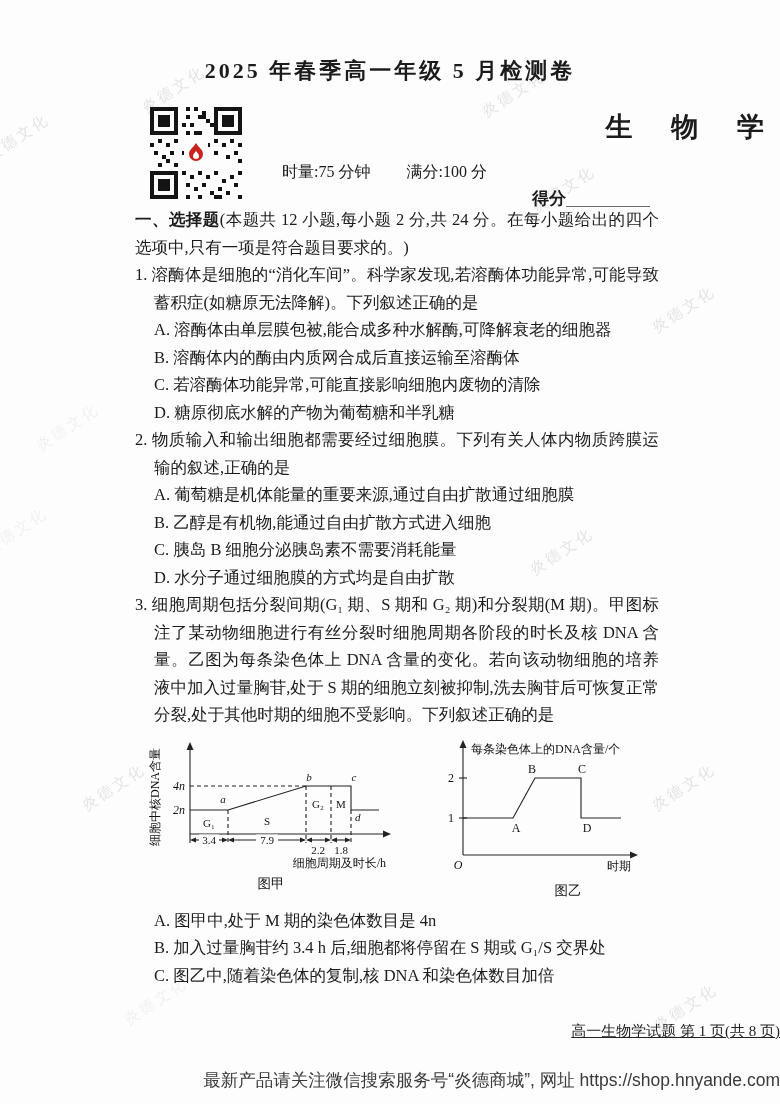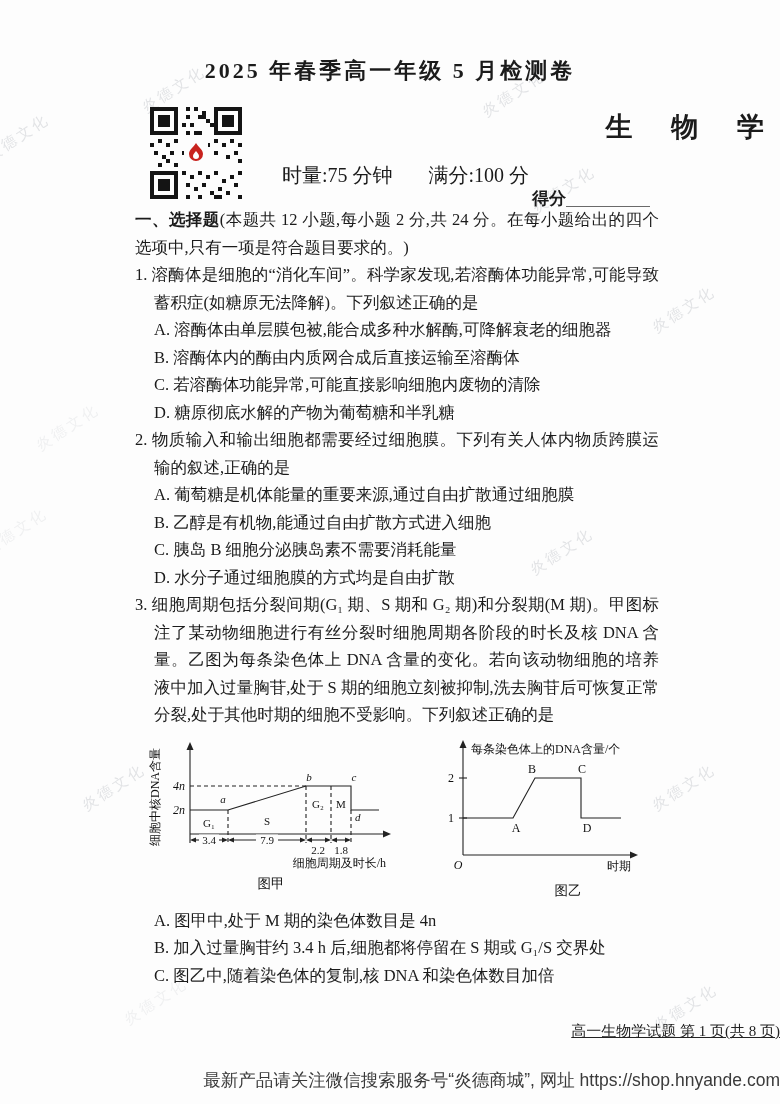--- a/index.html
+++ b/index.html
@@ -18,21 +18,21 @@
   .exam-title {
     position:absolute; z-index:2; top:56px; left:0; width:100%;
     text-align:center; font-size:22px; font-weight:bold; letter-spacing:3px;
   }
   .qr { position:absolute; z-index:2; top:107px; left:150px; width:92px; height:92px; }
   .subject {
     position:absolute; z-index:2; top:109px; left:0; width:100%;
     text-align:right; font-size:27px; font-weight:bold;
     letter-spacing:16px; text-indent:16px;
   }
-  .meta { position:absolute; z-index:2; top:162px; left:282px; font-size:20px; }
+  .meta { position:absolute; z-index:2; top:162px; left:282px; font-size:16px; }
   .meta-gap { display:inline-block; width:36px; }
   .score { position:absolute; z-index:2; top:187px; left:532px; font-size:17px; font-weight:bold; }
   .score-blank { display:inline-block; width:84px; height:16px; border-bottom:1.5px solid #6a6a6a; vertical-align:-3px; }
 
   .content {
     position:absolute; z-index:2; top:206px; left:135px; width:524px;
     font-size:16.5px; line-height:27.5px; text-align:justify;
   }
   .section-head { font-weight:bold; }
   .stem { padding-left:19px; text-indent:-19px; }

